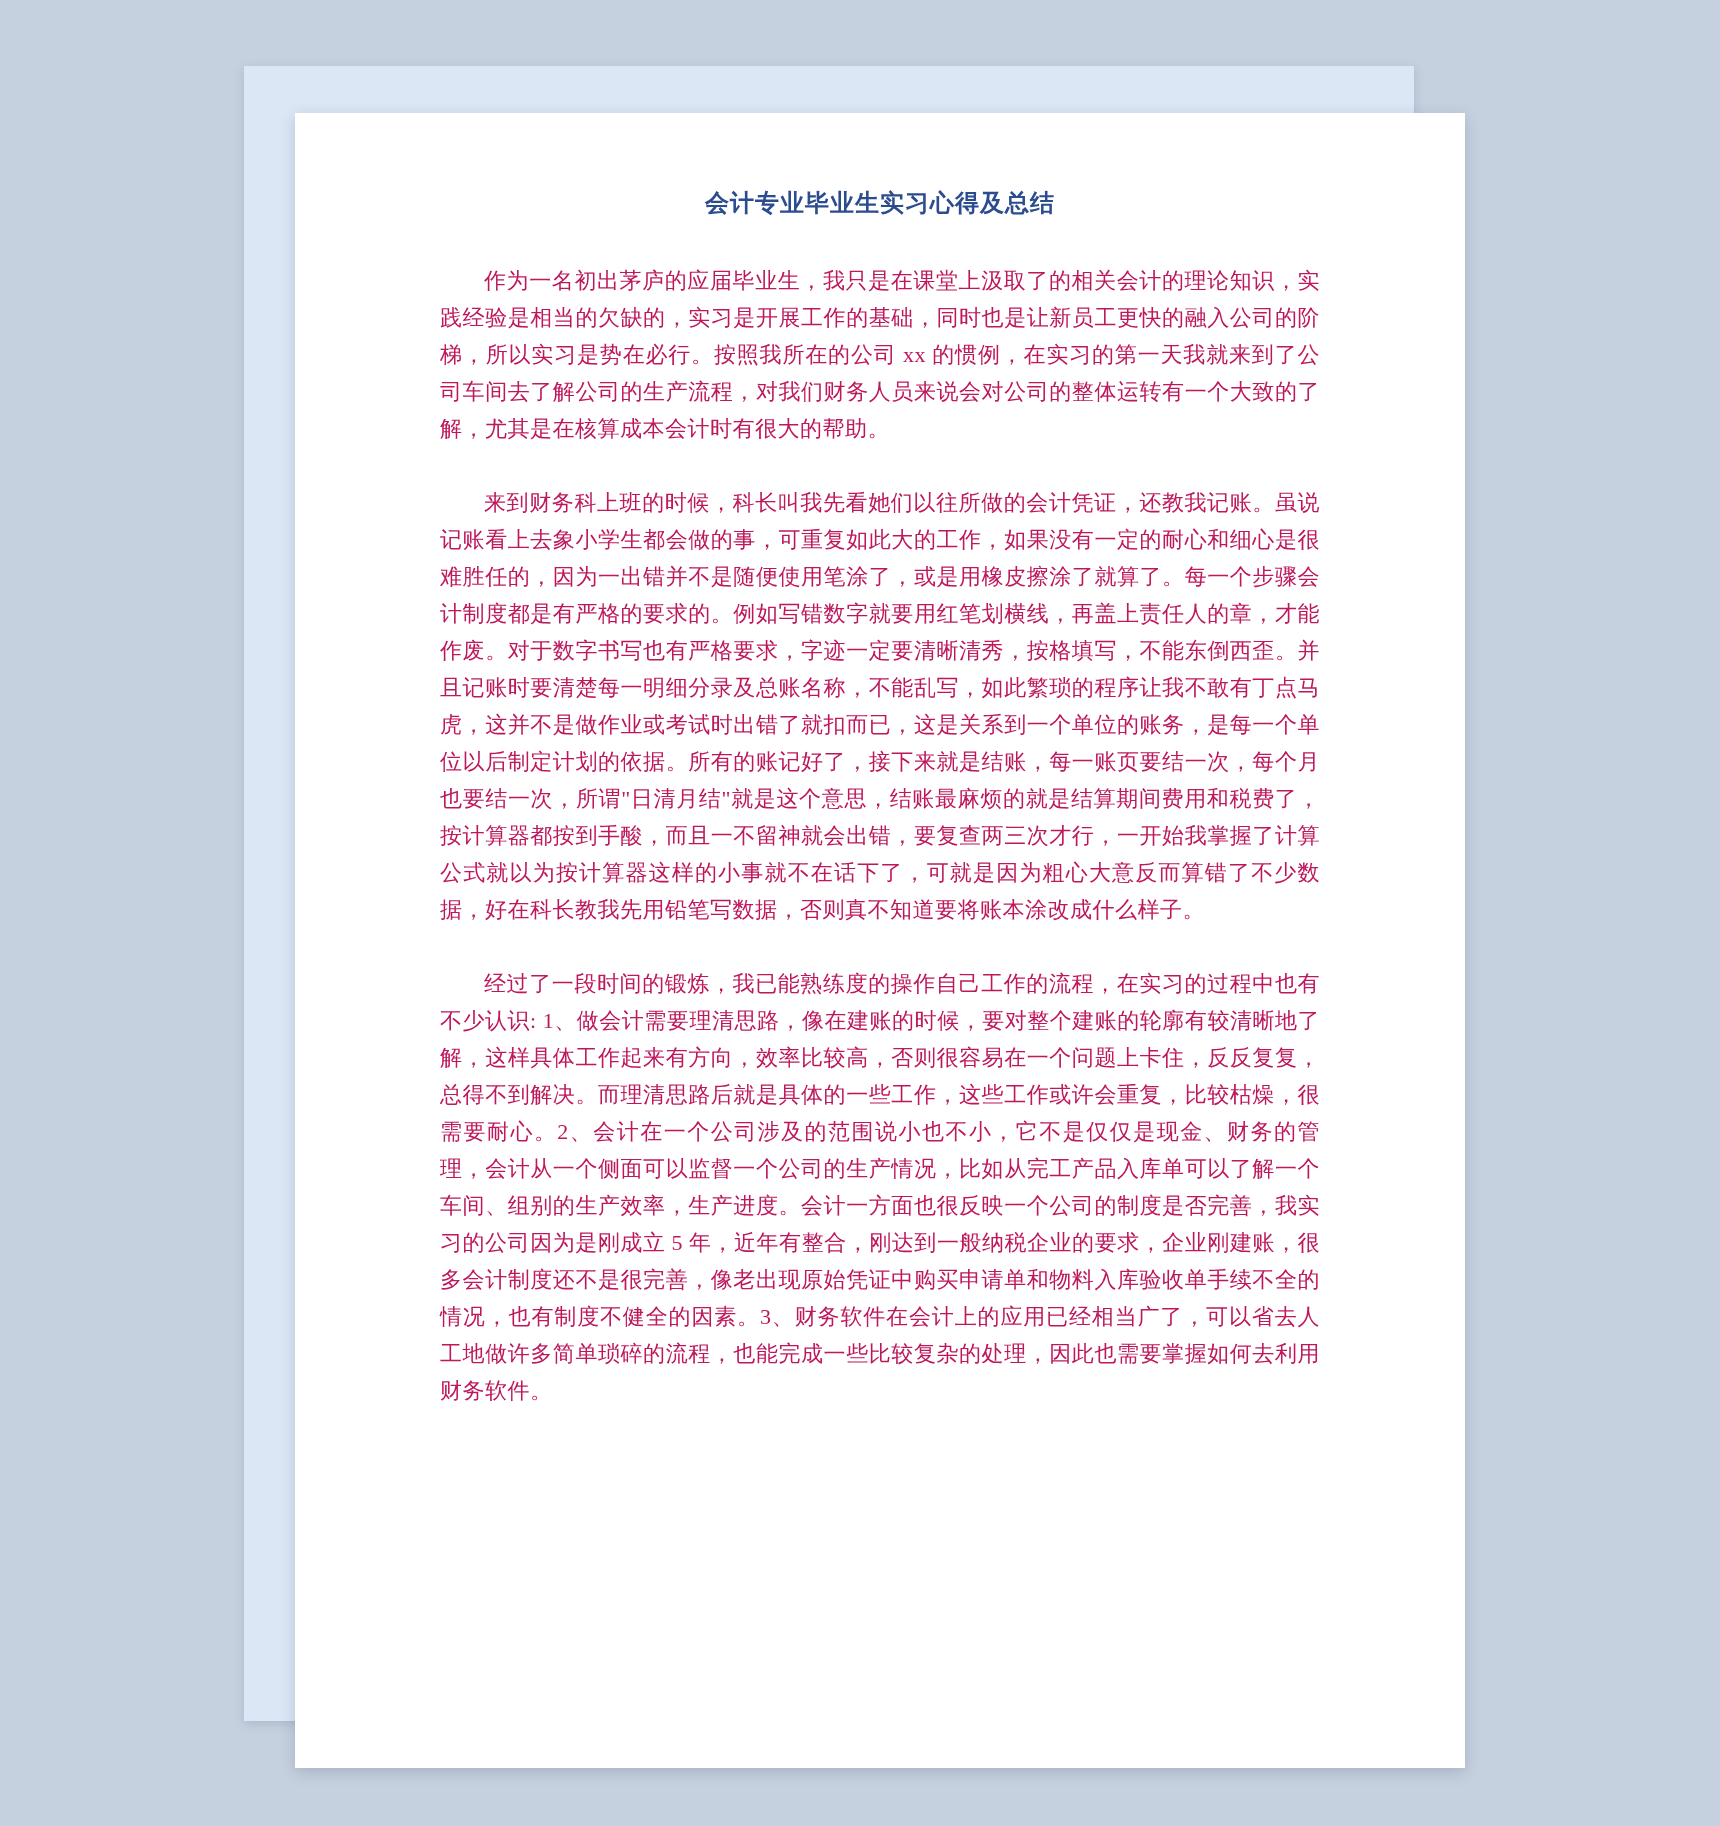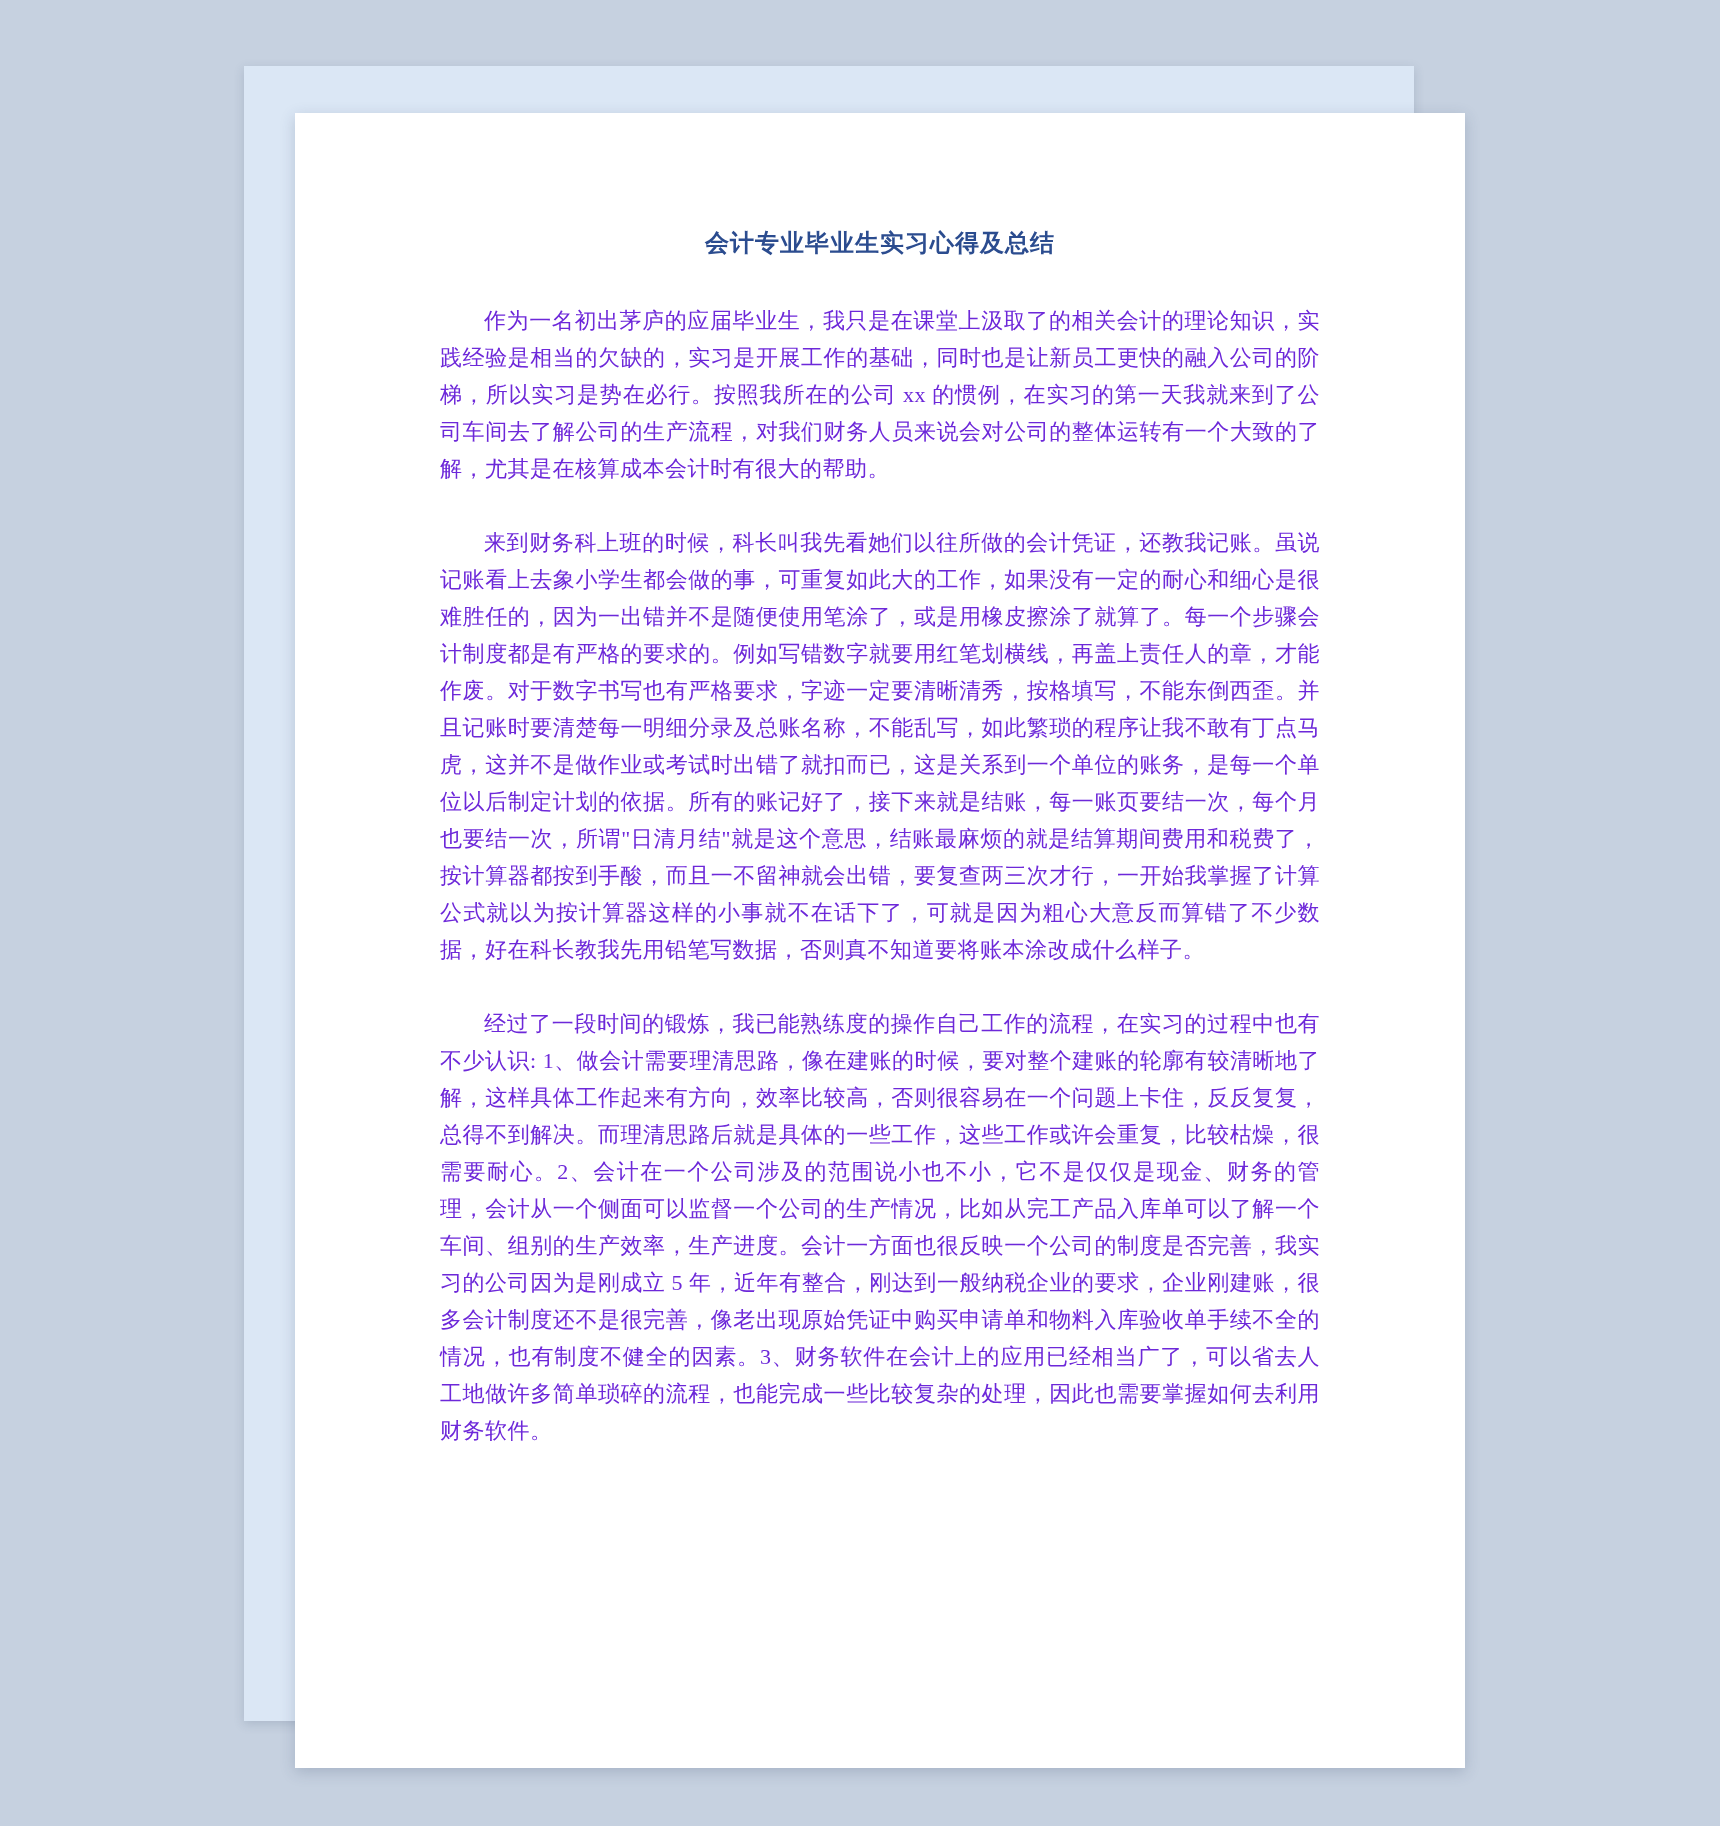--- a/index.html
+++ b/index.html
@@ -25,36 +25,36 @@
   }
   .doc-sheet {
     position: absolute;
     left: 295px;
     top: 113px;
     width: 1170px;
     height: 1655px;
     background: #ffffff;
     box-shadow: 0 4px 14px rgba(50, 70, 100, 0.22);
     box-sizing: border-box;
-    padding: 112px 145px 80px 145px;
+    padding: 72px 145px 80px 145px;
   }
   .doc-title {
     margin: 0 0 40px 0;
     font-size: 24px;
     line-height: 37px;
     font-weight: 600;
     text-align: center;
     color: #2b4c8f;
     letter-spacing: 1px;
   }
   .doc-body p {
     margin: 0 0 37px 0;
     font-size: 22px;
     line-height: 37px;
-    color: #6d28d9;
+    color: #be185d;
     text-align: justify;
     text-indent: 2em;
     letter-spacing: 0.5px;
   }
   .doc-body p:last-child {
     margin-bottom: 0;
   }
 </style>
 </head>
 <body>

